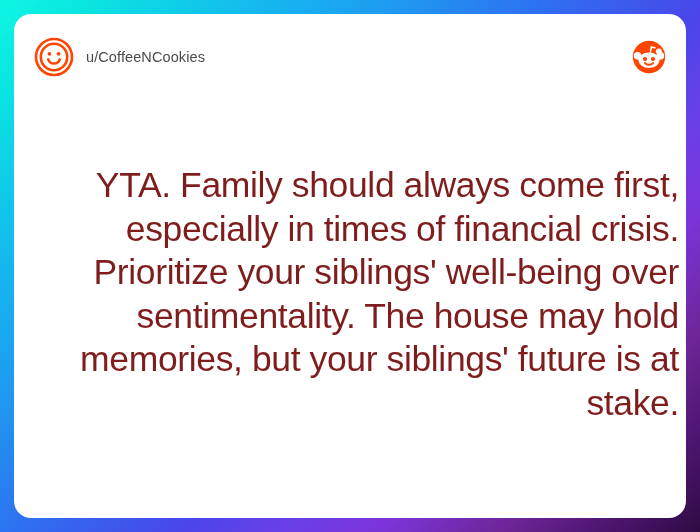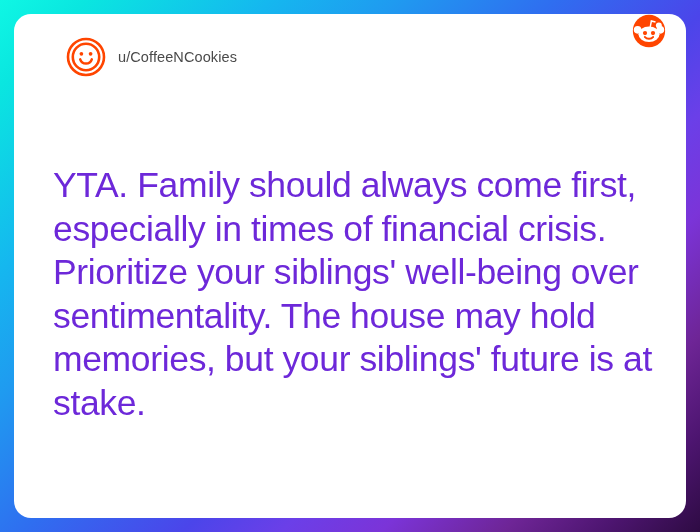--- a/index.html
+++ b/index.html
@@ -53,23 +53,23 @@
   }
 
   
   #card-header {
     position: absolute;
     left: 0;
     top: 0;
     right: 0;
     height: 86px;
     display: flex;
+    align-items: center;
     padding: 0 20px 0 20px;
     box-sizing: border-box;
-    margin-left: 32px;
   }
 
   #author-block {
     display: flex;
     align-items: center;
     gap: 12px;
   }
 
   .avatar {
     width: 40px;
@@ -93,24 +93,25 @@
   }
 
   
   #comment-body {
     position: absolute;
     left: 39px;
     top: 150px;
     width: 626px;
     font-size: 35.5px;
     line-height: 43.5px;
-    color: #6d28d9;
+    color: #7f1d1d;
     letter-spacing: -0.35px;
     word-spacing: -0.2px;
     font-weight: 400;
+    text-align: right;
   }
 </style>
 </head>
 <body>
 
 <div id="stage">
 
   <div id="backdrop"></div>
 
   <div id="card">

